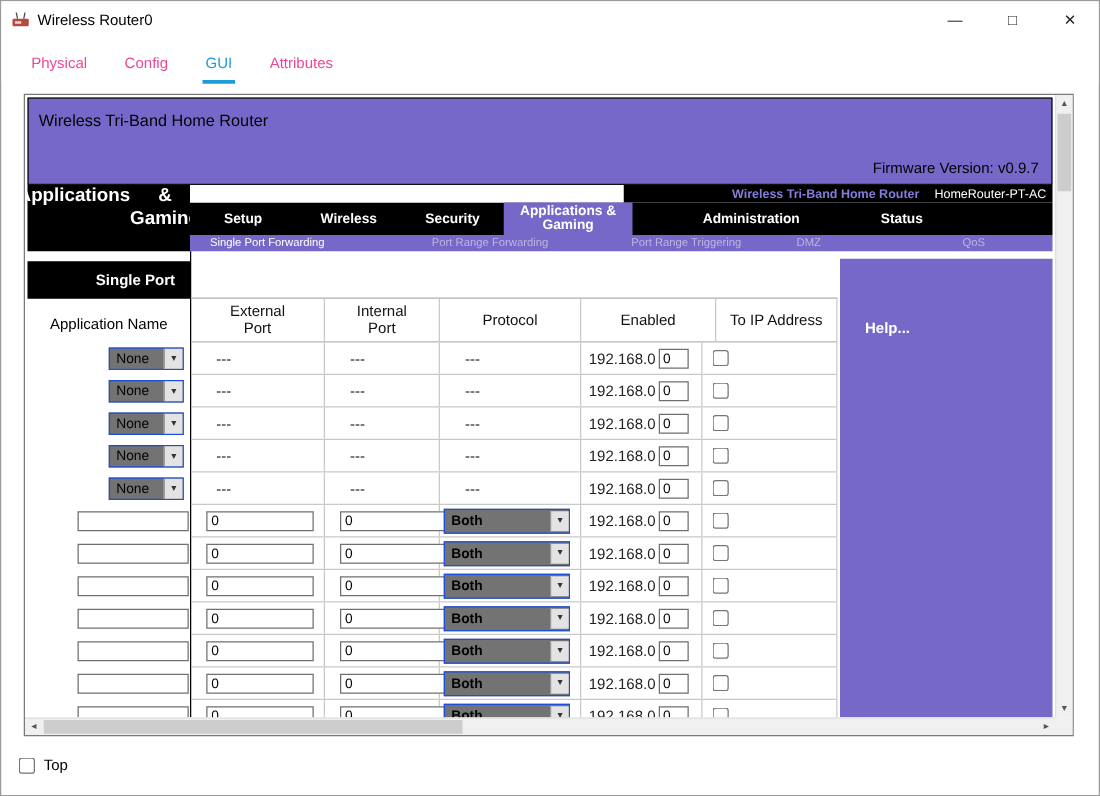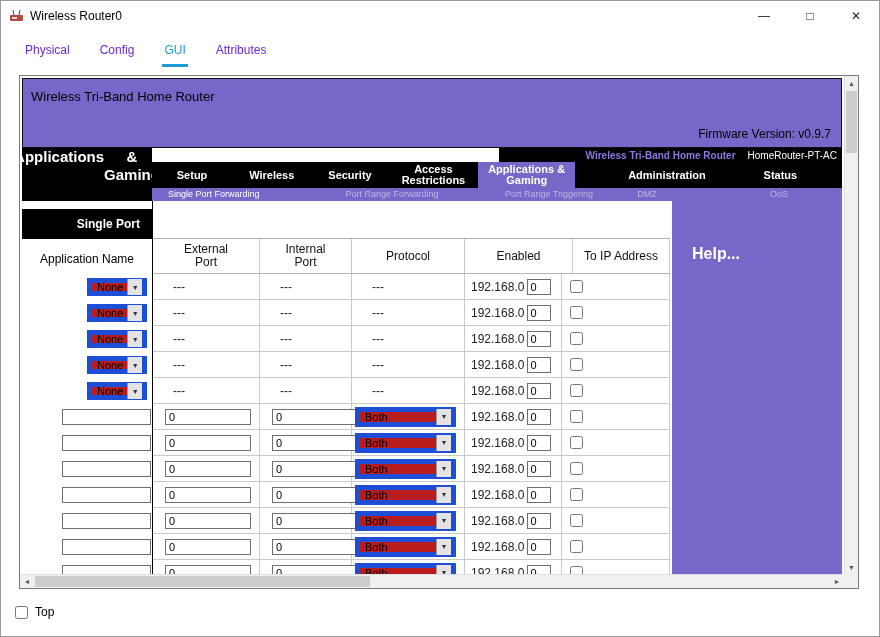--- a/index.html
+++ b/index.html
@@ -13,21 +13,21 @@
   .window{width:880px;height:637px;background:#fff;border:1px solid #9a9a9a;position:relative;overflow:hidden;}
 
   
   .titlebar{height:30px;display:flex;align-items:center;padding-left:8px;background:#fff;}
   .titlebar .title{font-size:12px;color:#000;margin-left:6px;}
   .controls{margin-left:auto;display:flex;height:30px;}
   .ctrl{width:46px;height:30px;display:flex;align-items:center;justify-content:center;font-size:12px;color:#222;cursor:default;}
 
   
   .tabbar{display:flex;padding:10px 0 0 22px;gap:26px;height:36px;background:#fff;}
-  .tab{font-size:12px;color:#6d28d9;padding:2px 2px 6px 2px;border-bottom:3px solid transparent;}
+  .tab{font-size:12px;color:#ec4899;padding:2px 2px 6px 2px;border-bottom:3px solid transparent;}
   .tab.active{color:var(--blue);border-bottom:3px solid var(--blue);}
 
   
   .viewport{position:absolute;left:18px;top:74px;width:840px;height:514px;border:1px solid #7a7a7a;
     display:grid;grid-template-columns:1fr 14px;grid-template-rows:1fr 14px;background:#fff;}
   .content{position:relative;overflow:hidden;background:#fff;}
 
   
   .rt-header{position:absolute;left:2px;top:2px;right:2px;height:70px;background:var(--purple);border:1px solid #111;}
   .rt-header .t{font-size:13px;color:#000;padding:10px 0 0 8px;}
@@ -54,36 +54,36 @@
   .sm2{left:397px;transform:translateX(-50%);}
   .sm3{left:495px;transform:translateX(-50%);}
   .sm4{left:627px;transform:translateX(-50%);}
 
   .vline{position:absolute;left:132px;top:125px;width:1px;height:373px;background:#000;}
 
   .single-port{position:absolute;left:2px;top:133px;width:130px;height:30px;background:#000;color:#fff;
     font-weight:bold;font-size:12px;display:flex;align-items:center;justify-content:flex-end;padding-right:12px;}
   .appname{position:absolute;left:2px;top:176px;width:130px;text-align:center;font-size:12px;color:#000;}
 
-  .help{position:absolute;left:652px;top:121px;width:170px;bottom:0;background:var(--purple);
-    color:#fff;font-weight:bold;font-size:16px;padding:48px 0 0 20px;}
+  .help{position:absolute;left:652px;top:131px;width:170px;bottom:0;background:var(--purple);
+    color:#fff;font-weight:bold;font-size:12px;padding:48px 0 0 20px;}
 
   
   .left-rows{position:absolute;left:2px;top:198px;width:130px;}
   .lrow{height:26px;display:flex;align-items:center;justify-content:flex-end;padding-right:5px;}
   .lrow.inp{padding-right:1px;}
   .appinput{width:89px;height:16px;border:1px solid var(--inpborder);font-size:11px;padding:0 3px;font-family:"Liberation Sans",sans-serif;}
 
   
-  .fselect{display:flex;align-items:center;justify-content:space-between;height:18px;background:#b91c1c;
-    border:5px solid #1d4ed8;font-size:11px;padding-left:5px;color:#000;}
+  .fselect{display:flex;align-items:center;justify-content:space-between;height:18px;background:#737373;
+    border:1px solid #1d4ed8;font-size:11px;padding-left:5px;color:#000;}
   .fselect .arrbox{width:15px;height:16px;background:#e3e3e3;border-left:1px solid #9a9a9a;
     display:flex;align-items:center;justify-content:center;font-size:7px;color:#333;margin-left:4px;}
   .w60{width:60px;}
-  .fselect.proto{width:101px;height:20px;margin-left:3px;}
+  .fselect.proto{width:101px;height:20px;margin-left:3px;font-weight:bold;}
 
   
   .table{position:absolute;left:133px;top:162px;width:517px;}
   .thead{display:flex;height:36px;border-top:1px solid #aeaeae;border-bottom:1px solid #b5b5b5;}
   .th{display:flex;align-items:center;justify-content:center;font-size:12px;color:#111;border-right:1px solid var(--grid);text-align:center;}
   .th .wrap{width:62px;line-height:13px;}
   .c0{width:107px;}.c1{width:92px;}.c2{width:113px;}.c3{width:97px;}.c4{width:108px;}
   .row{display:flex;height:26px;border-bottom:1px solid var(--grid);}
   .td{height:100%;display:flex;align-items:center;border-right:1px solid var(--grid);font-size:12px;color:#222;}
   .td.dash{padding-left:20px;}
@@ -161,21 +161,20 @@
           <div class="sp"></div>
           <div class="blk">
             <span class="model">Wireless Tri-Band Home Router</span>
             <span class="dev">HomeRouter-PT-AC</span>
           </div>
         </div>
         <div class="menurow">
           <div class="mi mw0">Setup</div>
           <div class="mi mw1">Wireless</div>
           <div class="mi mw2">Security</div>
-          <div class="mi mw3">Access Restrictions</div>
           <div class="mi mw4 active">Applications &amp; Gaming</div>
           <div class="mi mw5">Administration</div>
           <div class="mi mw6">Status</div>
         </div>
         <div class="submenu">
           <span class="sm sm0 active">Single Port Forwarding</span>
           <span class="sm sm1">Port Range Forwarding</span>
           <span class="sm sm2">Port Range Triggering</span>
           <span class="sm sm3">DMZ</span>
           <span class="sm sm4">QoS</span>

